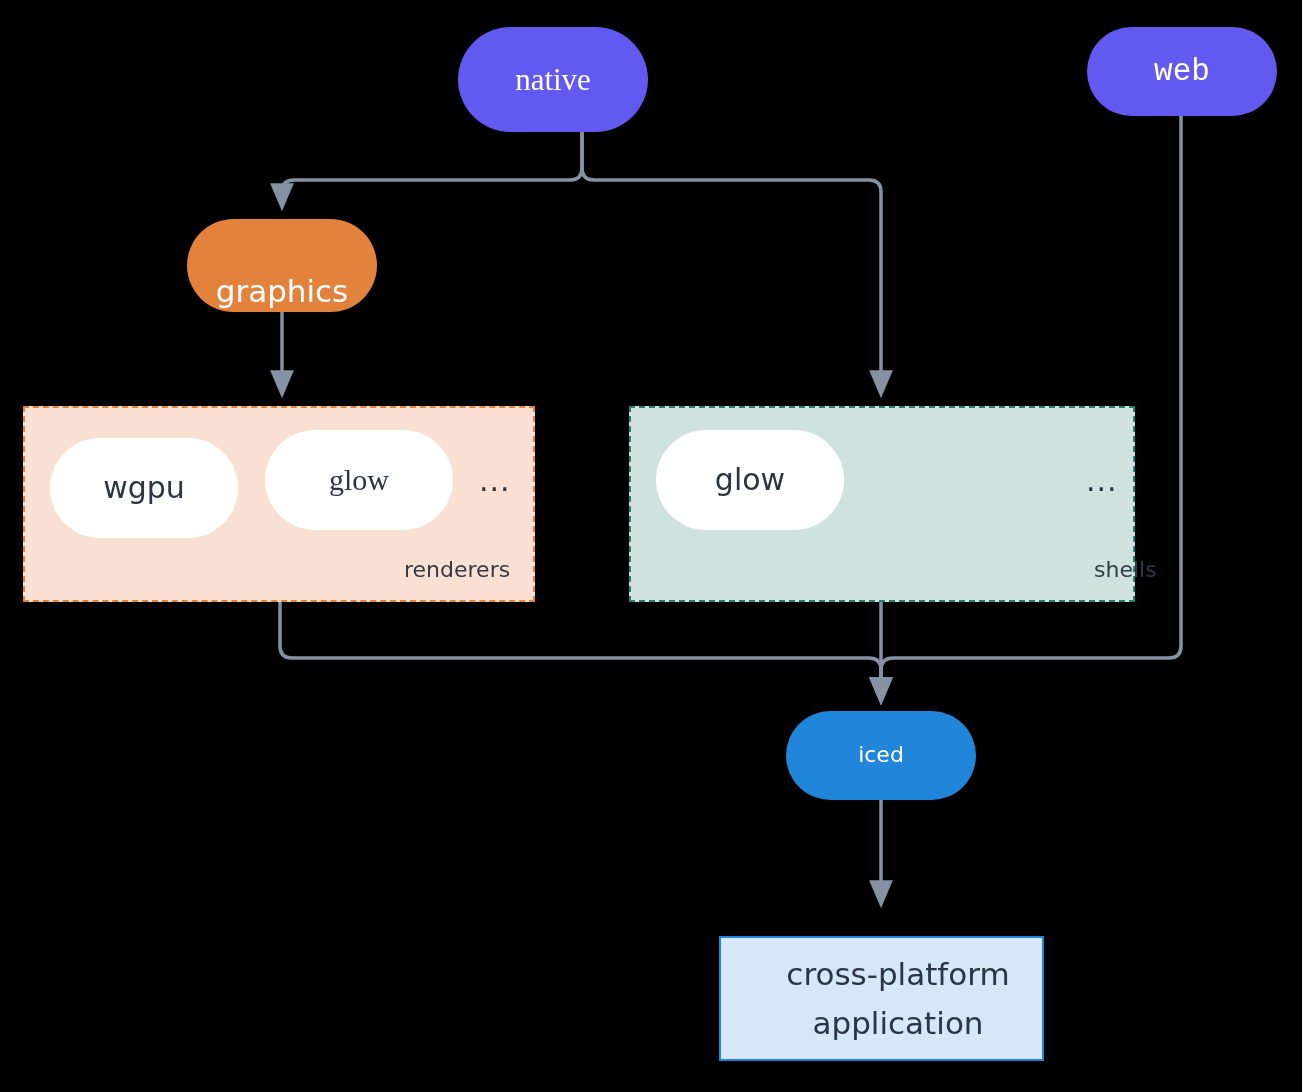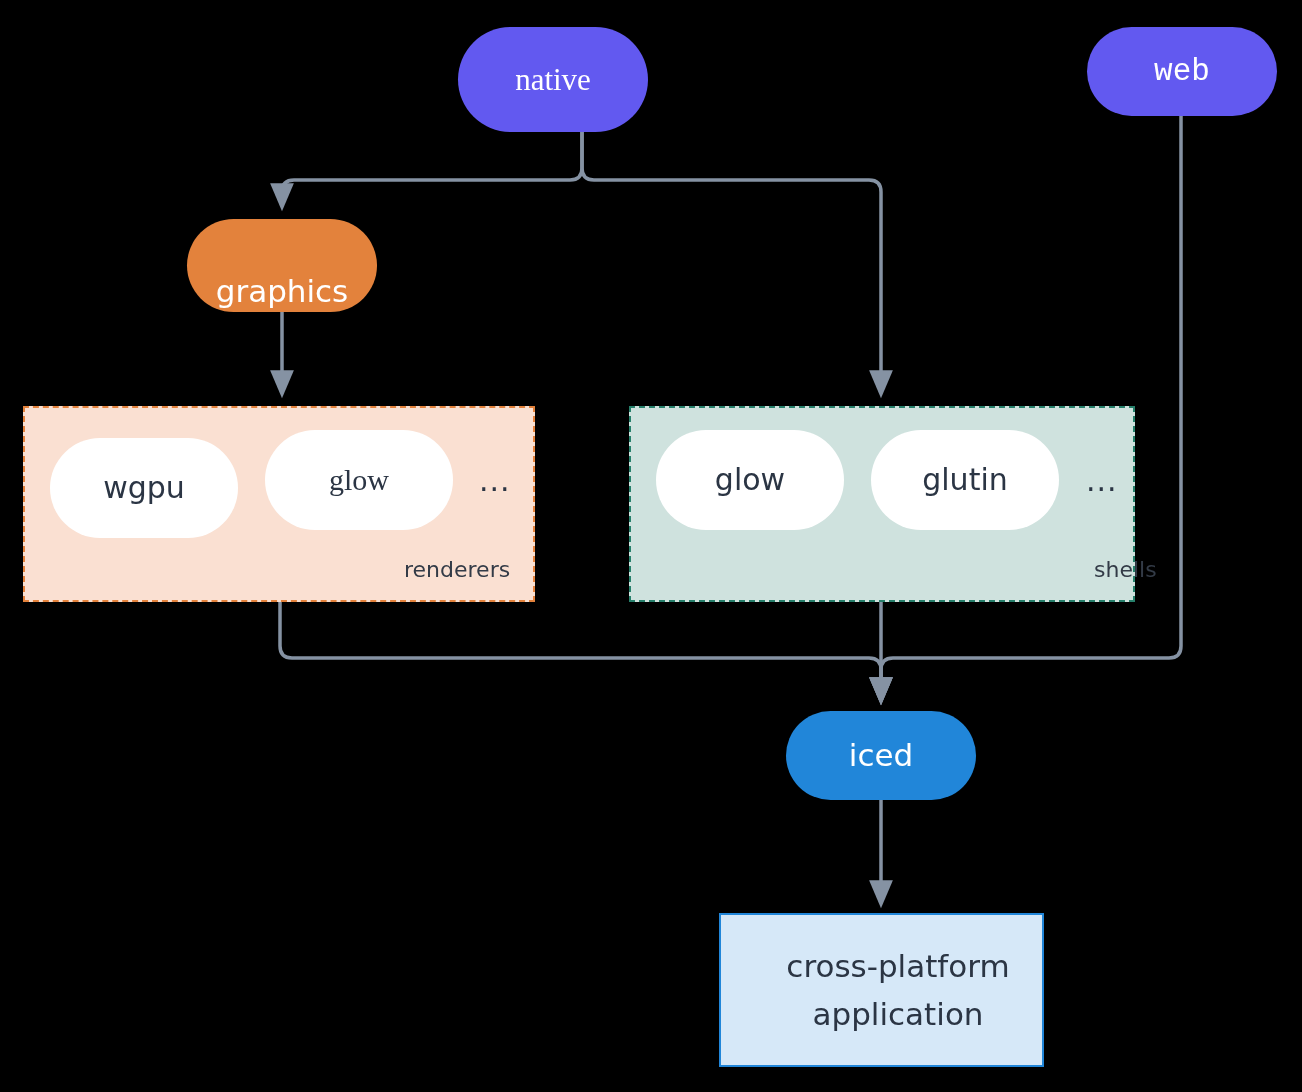--- a/index.html
+++ b/index.html
@@ -41,21 +41,21 @@
     font-size: 31px;
   }
   .graphics-node {
     background: #E3823C;
     color: #FFFFFF;
     font-size: 31px;
   }
   .iced-node {
     background: #2186D9;
     color: #FFFFFF;
-    font-size: 31px;
+    font-size: 22px;
   }
   .leaf-node {
     background: #FFFFFF;
     color: #2B3544;
     font-size: 30px;
   }
   .app-node {
     background: #D6E8F8;
     color: #2B3544;
     border: 2px solid #2186D9;
@@ -146,34 +146,31 @@
     <span>renderers</span>
   </div>
 
   <div class="cluster cluster-shells" style="left:629px; top:406px; width:506px; height:196px;">
   </div>
 
   <div class="node stadium leaf-node" style="left:656px; top:430px; width:188px; height:100px;">
     <span>glow</span>
   </div>
 
-  <div class="node stadium leaf-node" style="left:871px; top:430px; width:188px; height:100px;">
-    <span>glutin</span>
-  </div>
 
   <div class="ellipsis" style="left:1086px; top:463px;">
     <span>...</span>
   </div>
 
   <div class="cluster-label" style="left:1051px; top:557px;margin-left:43px;">
     <span>shells</span>
   </div>
 
   <div class="node stadium iced-node" style="left:786px; top:711px; width:190px; height:89px;">
     <span>iced</span>
   </div>
 
-  <div class="node app-node" style="left:719px; top:913px; width:325px; height:154px;padding-left:33px;">
+  <div class="node app-node" style="left:719px; top:936px; width:325px; height:125px;padding-left:33px;">
     <span>cross-platform</span>
     <span>application</span>
   </div>
 
 </div>
 
 </body></html>

